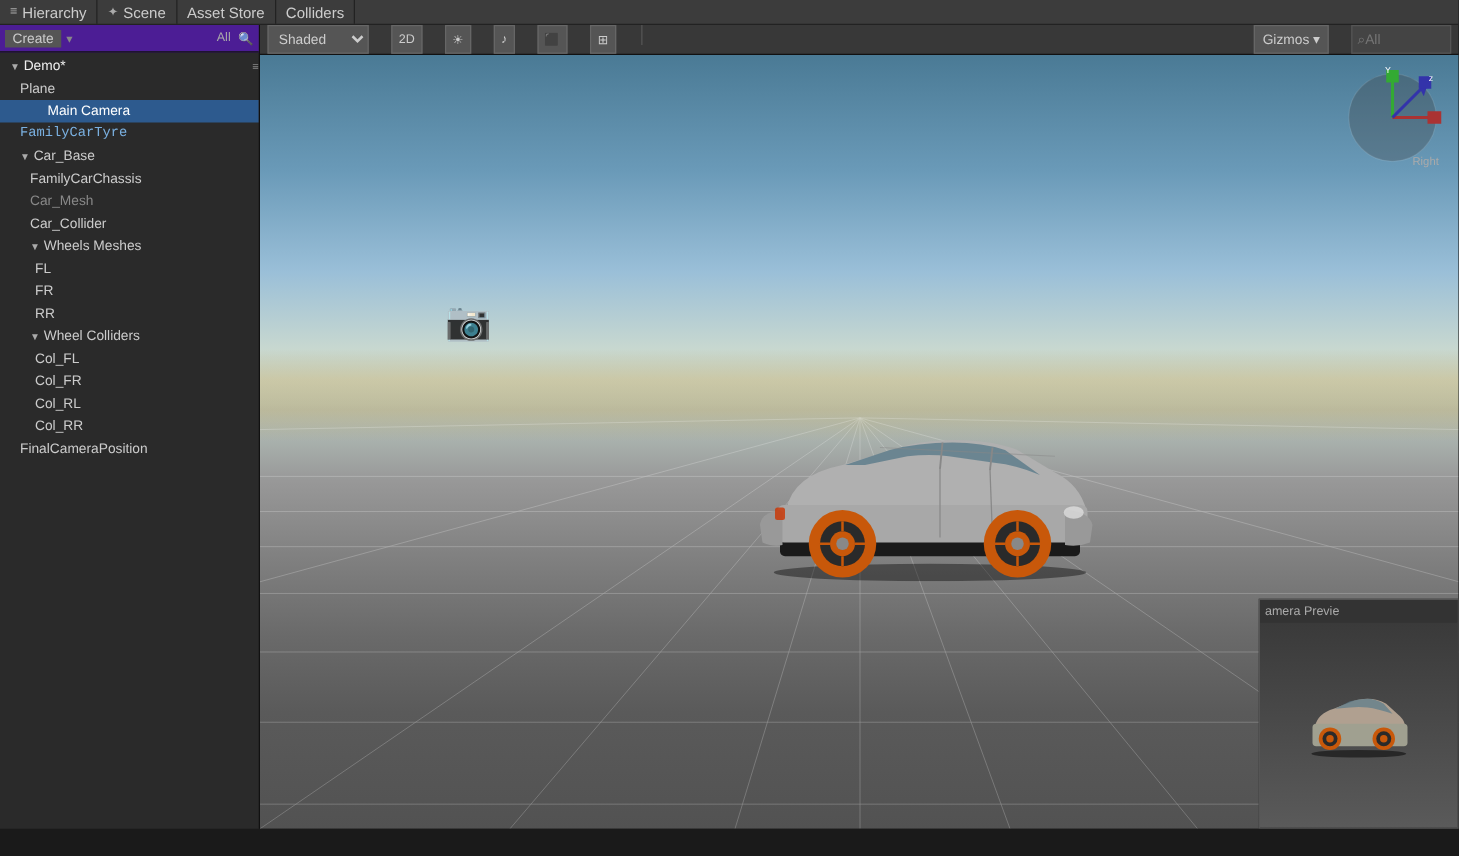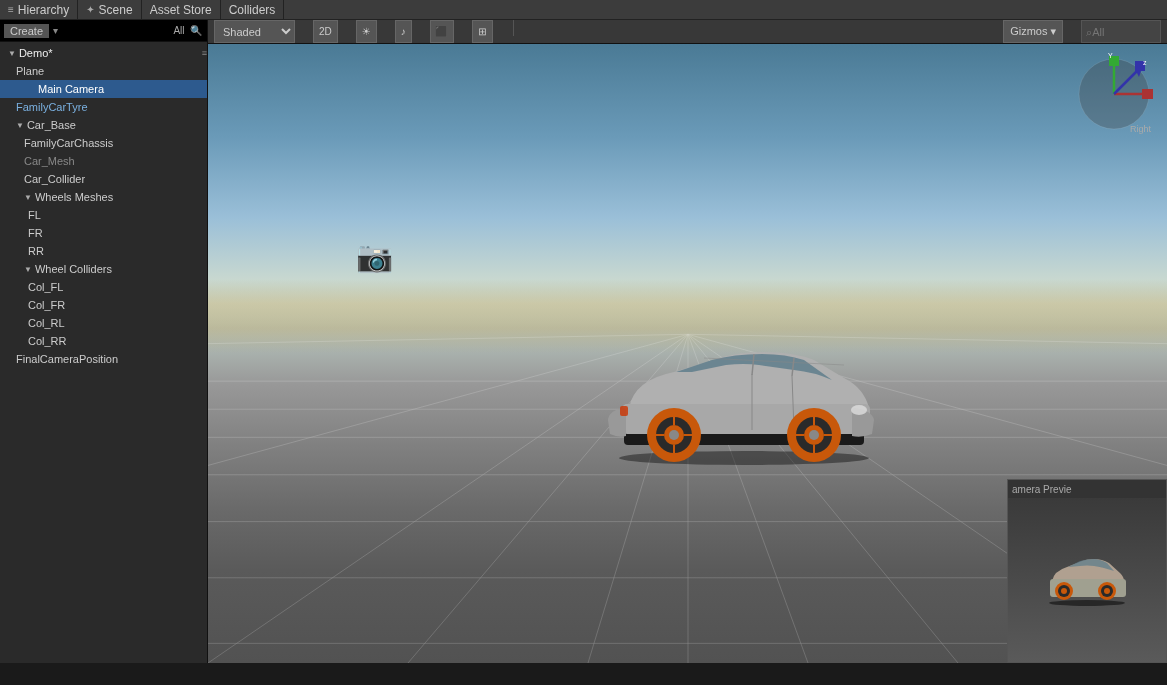--- a/index.html
+++ b/index.html
@@ -9,30 +9,30 @@
     .top-bar { display: flex; height: 20px; background: #3c3c3c; border-bottom: 1px solid #222; align-items: center; }
     .top-bar-section { display: flex; align-items: center; padding: 0 8px; height: 100%; border-right: 1px solid #222; gap: 4px; cursor: pointer; }
     .top-bar-icon { font-size: 10px; color: #aaa; }
 
     
     .main-layout { display: flex; height: calc(685px - 42px); }
 
     
     .hierarchy-panel { width: 208px; background: #2a2a2a; border-right: 1px solid #111; display: flex; flex-direction: column; flex-shrink: 0; }
 
-    .hierarchy-toolbar { display: flex; align-items: center; padding: 2px 4px; height: 22px; background: #000000; border-bottom: 1px solid #111; gap: 4px; }
+    .hierarchy-toolbar { display: flex; align-items: center; padding: 2px 4px; height: 22px; background: #4c1d95; border-bottom: 1px solid #111; gap: 4px; }
     .create-btn { background: #555; border: none; color: #ccc; font-size: 11px; padding: 1px 6px; cursor: pointer; }
 
     .hierarchy-content { flex: 1; overflow-y: auto; padding: 2px 0; }
     .hierarchy-item { padding: 1px 0; cursor: pointer; display: flex; align-items: center; height: 18px; }
     .hierarchy-item.selected { background: #2d5a8e; }
     .hierarchy-item.selected .item-label { color: #fff; padding-left: 22px; }
     .item-label { font-size: 11px; color: #ccc; white-space: nowrap; }
     .item-label.gray { color: #888; }
-    .item-label.blue { color: #7ab0e0; }
+    .item-label.blue { color: #7ab0e0; font-family: Liberation Mono, monospace; }
     .indent1 { padding-left: 8px; }
     .indent2 { padding-left: 16px; }
     .indent3 { padding-left: 24px; }
     .indent4 { padding-left: 28px; }
     .triangle-down { font-size: 8px; margin-right: 3px; color: #aaa; }
 
     
     .scene-view { flex: 1; position: relative; overflow: hidden; }
 
     

